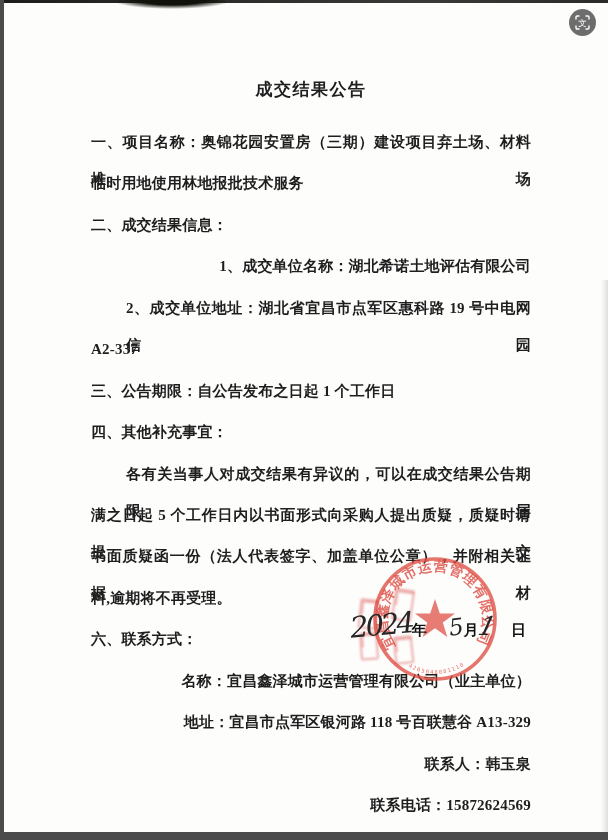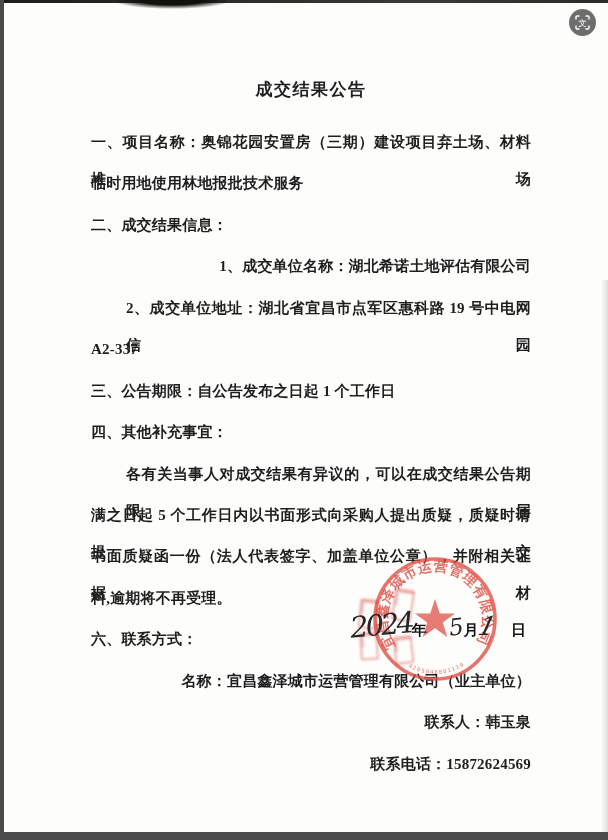--- a/index.html
+++ b/index.html
@@ -82,20 +82,21 @@
     <div class="line ind fill">2、成交单位地址：湖北省宜昌市点军区惠科路 19 号中电网信园</div>
     <div class="line">A2-337</div>
     <div class="line">三、公告期限：自公告发布之日起 1 个工作日</div>
     <div class="line">四、其他补充事宜：</div>
     <div class="line ind fill">各有关当事人对成交结果有异议的，可以在成交结果公告期限届</div>
     <div class="line fill">满之日起 5 个工作日内以书面形式向采购人提出质疑，质疑时请提交</div>
     <div class="line fill">书面质疑函一份（法人代表签字、加盖单位公章），并附相关证据材</div>
     <div class="line">料,逾期将不再受理。</div>
     <div class="line">六、联系方式：</div>
     <div class="line ind">名称：宜昌鑫泽城市运营管理有限公司（业主单位）</div>
+    <div class="line ind">地址：宜昌市点军区银河路 118 号百联慧谷 A13-329</div>
     <div class="line ind">联系人：韩玉泉</div>
     <div class="line ind">联系电话：15872624569</div>
   </div>
 
   <div class="stamp">
     <svg width="130" height="130" viewBox="0 0 130 130">
       <defs>
         <path id="arc-company" d="M 25.7 92.5 A 48 48 0 1 1 104.3 92.5" fill="none"></path>
         <path id="arc-serial" d="M 22.9 100.4 A 55 55 0 0 0 107.1 100.4" fill="none"></path>
       </defs>

